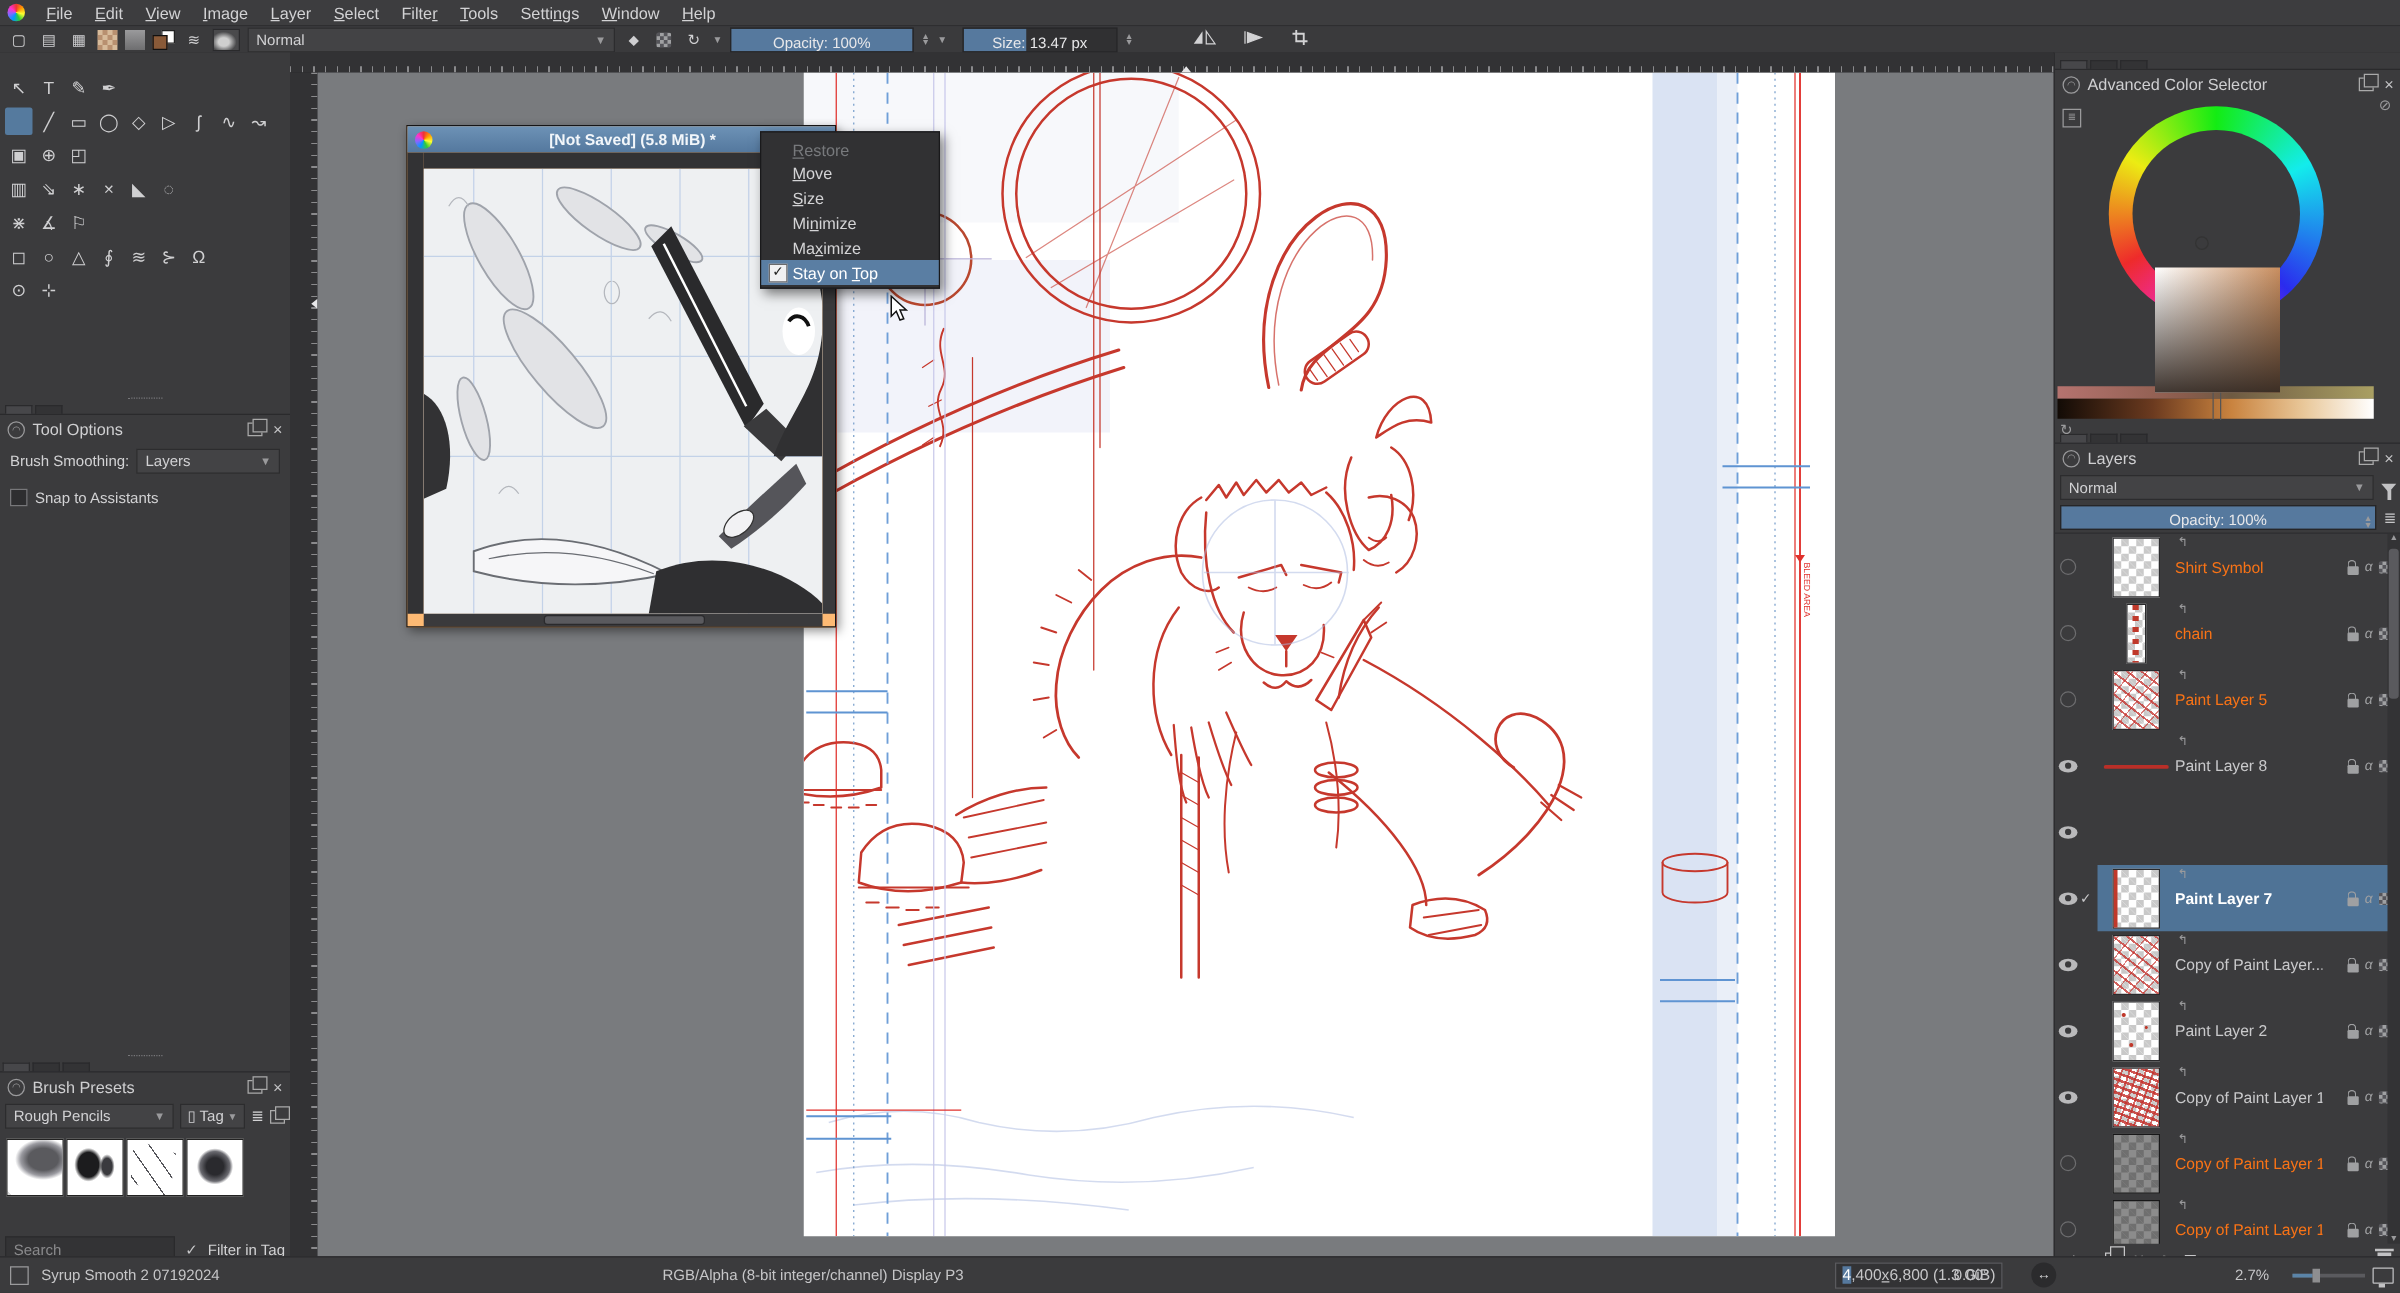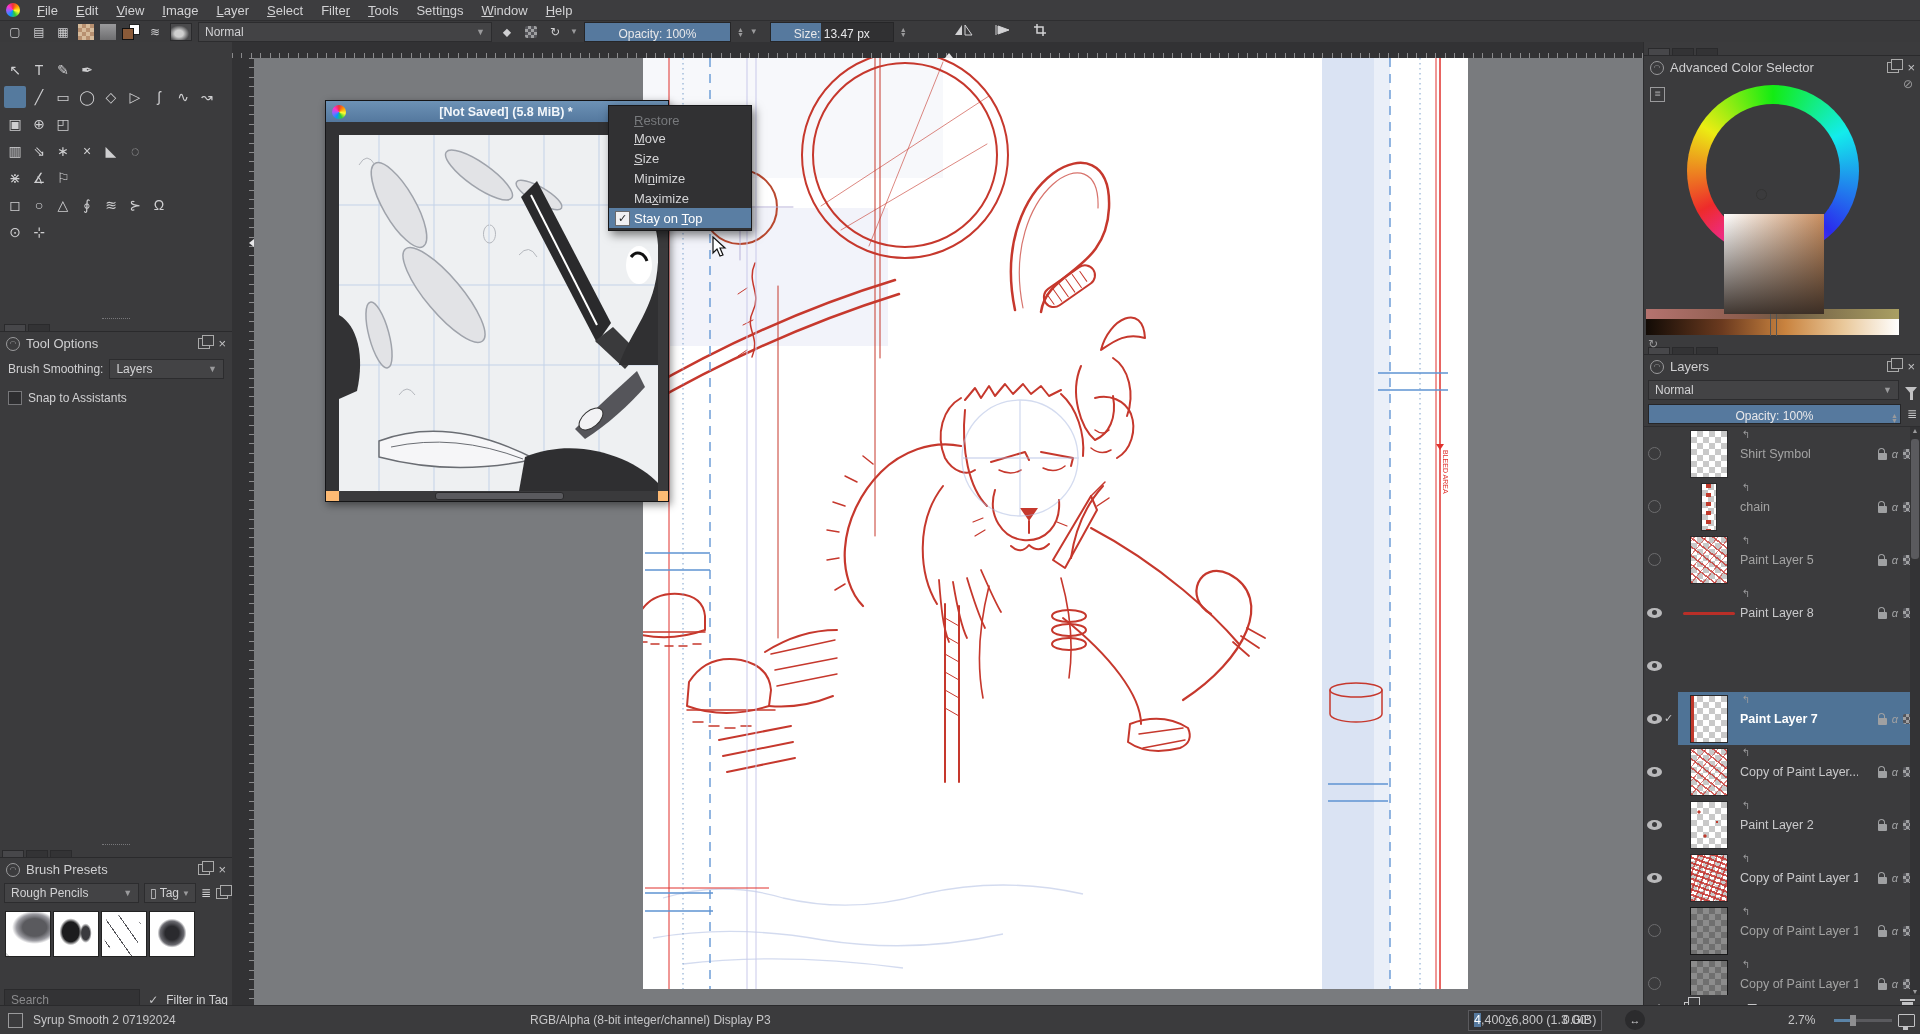--- a/index.html
+++ b/index.html
@@ -136,21 +136,21 @@
      background:radial-gradient(circle 2px at 8px 10px,#c0392b 60%,transparent),radial-gradient(circle 1.5px at 26px 20px,#c0392b 60%,transparent),radial-gradient(circle 2px at 14px 34px,#c0392b 60%,transparent);}
   .t_line .thumb{width:56px;height:40px;background:none;border:none;}
   .t_line .thumb::after{content:"";position:absolute;left:2px;right:2px;top:19px;height:3px;background:#b92f28;border-radius:2px;}
   .t_white .thumb{width:34px;height:46px;background:#fdfdfd;}
   .t_white .thumb::after{content:"";position:absolute;left:8px;top:24px;width:14px;height:2px;background:#111;}
   .t_red_edge .thumb::after{content:"";position:absolute;left:0;top:0;bottom:0;width:3px;background:#c0392b;}
   .t_dim .thumb{filter:brightness(.55) saturate(.4);}
   .maskrow .thumbwrap{padding-left:26px;}
   .lname{font-size:12.5px;color:#c9c9cb;white-space:nowrap;overflow:hidden;max-width:118px;}
   .layerrow.selected .lname{color:#fff;font-weight:bold;}
-  .layerrow.hidden .lname{color:#a3a3a3;}
+  .layerrow.hidden .lname{color:#f97316;}
   .inherit{position:absolute;left:64px;top:2px;font-size:10px;color:#9a9a9c;}
   .maskbadge{display:none;position:absolute;left:64px;top:2px;font-size:9px;color:#9a9a9c;border:1px solid #9a9a9c;line-height:8px;padding:0 1px;}
   .maskrow .maskbadge{display:block;}
   .licons{margin-left:auto;display:flex;align-items:center;gap:5px;padding-right:8px;color:#9fa0a2;}
   .icon-lock{position:relative;width:9px;height:7px;background:#9fa0a2;border-radius:1px;margin-top:5px;}
   .icon-lock::before{content:"";position:absolute;left:0px;top:-5px;width:5px;height:5px;border:1.5px solid #9fa0a2;border-bottom:none;border-radius:4px 4px 0 0;}
   .icon-alpha{font-size:11px;font-style:italic;}
   .icon-fx{width:10px;height:10px;background:repeating-conic-gradient(#9fa0a2 0 25%,#55555a 0 50%) 0 0/6px 6px;border-radius:2px;}
   .sb{position:absolute;right:1px;width:10px;background:#333335;}
   .sb .sbthumb{position:absolute;left:1px;right:1px;background:#5a5a5e;border-radius:3px;}

